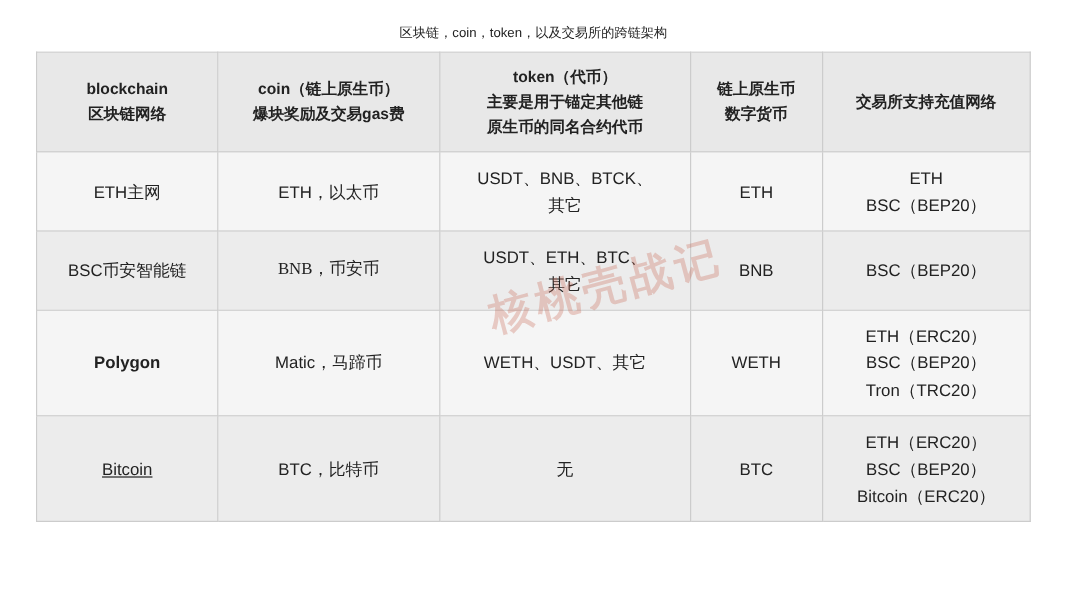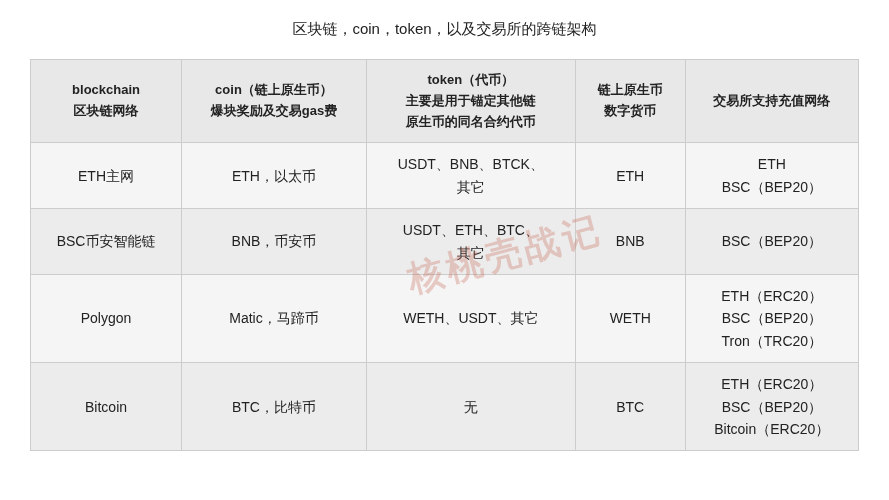--- a/index.html
+++ b/index.html
@@ -13,24 +13,24 @@
       font-size: 14px;
       color: #222;
       width: 889px;
       min-height: 500px;
       display: flex;
       flex-direction: column;
       align-items: center;
       padding: 20px 30px;
     }
     .page-title {
-      font-size: 15px;
+      font-size: 11px;
       font-weight: normal;
       text-align: center;
-      margin-bottom: 20px;
+      margin-bottom: 8px;
       color: #222;
     }
     .table-wrapper {
       position: relative;
       width: 100%;
     }
     table {
       width: 100%;
       border-collapse: collapse;
       border: 1px solid #ec4899;
@@ -94,37 +94,37 @@
           <td style="white-space: pre-line;">ETH主网</td>
           <td style="white-space: pre-line;">ETH，以太币</td>
           <td style="white-space: pre-line;">USDT、BNB、BTCK、
 其它</td>
           <td style="white-space: pre-line;">ETH</td>
           <td style="white-space: pre-line;">ETH
 BSC（BEP20）</td>
         </tr>
         <tr>
           <td style="white-space: pre-line;">BSC币安智能链</td>
-          <td style="white-space: pre-line;">BNB，币安币</td>
+          <td style="white-space: pre-line; font-family: Liberation Serif, serif;">BNB，币安币</td>
           <td style="white-space: pre-line;">USDT、ETH、BTC、
 其它</td>
           <td style="white-space: pre-line;">BNB</td>
           <td style="white-space: pre-line;">BSC（BEP20）</td>
         </tr>
         <tr>
-          <td style="white-space: pre-line;">Polygon</td>
+          <td style="white-space: pre-line; font-weight: bold;">Polygon</td>
           <td style="white-space: pre-line;">Matic，马蹄币</td>
           <td style="white-space: pre-line; text-align: center;">WETH、USDT、其它</td>
           <td style="white-space: pre-line;">WETH</td>
           <td style="white-space: pre-line;">ETH（ERC20）
 BSC（BEP20）
 Tron（TRC20）</td>
         </tr>
         <tr>
-          <td style="white-space: pre-line;">Bitcoin</td>
+          <td style="white-space: pre-line; text-decoration: underline;">Bitcoin</td>
           <td style="white-space: pre-line;">BTC，比特币</td>
           <td style="white-space: pre-line;">无</td>
           <td style="white-space: pre-line;">BTC</td>
           <td style="white-space: pre-line;">ETH（ERC20）
 BSC（BEP20）
 Bitcoin（ERC20）</td>
         </tr>
       </tbody>
   </table>
 </div>

